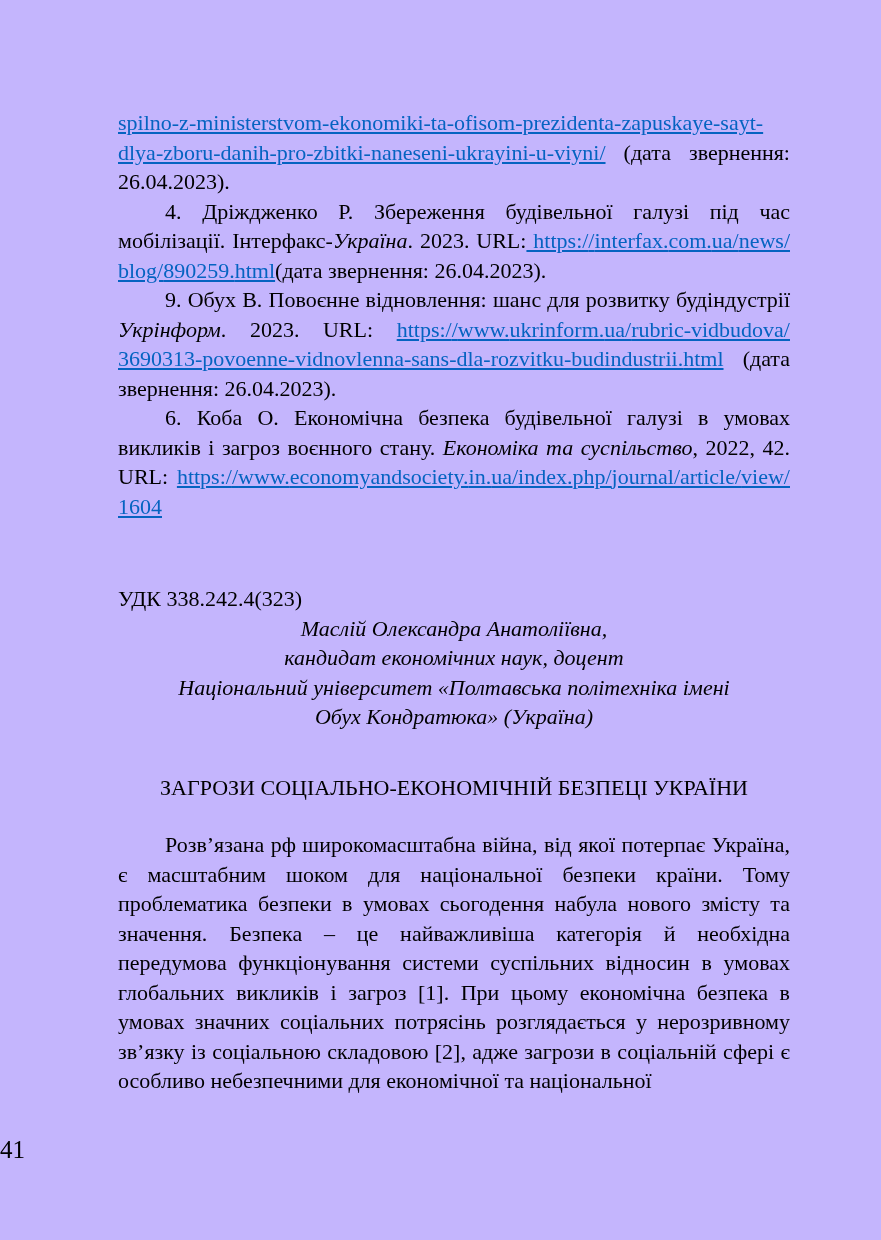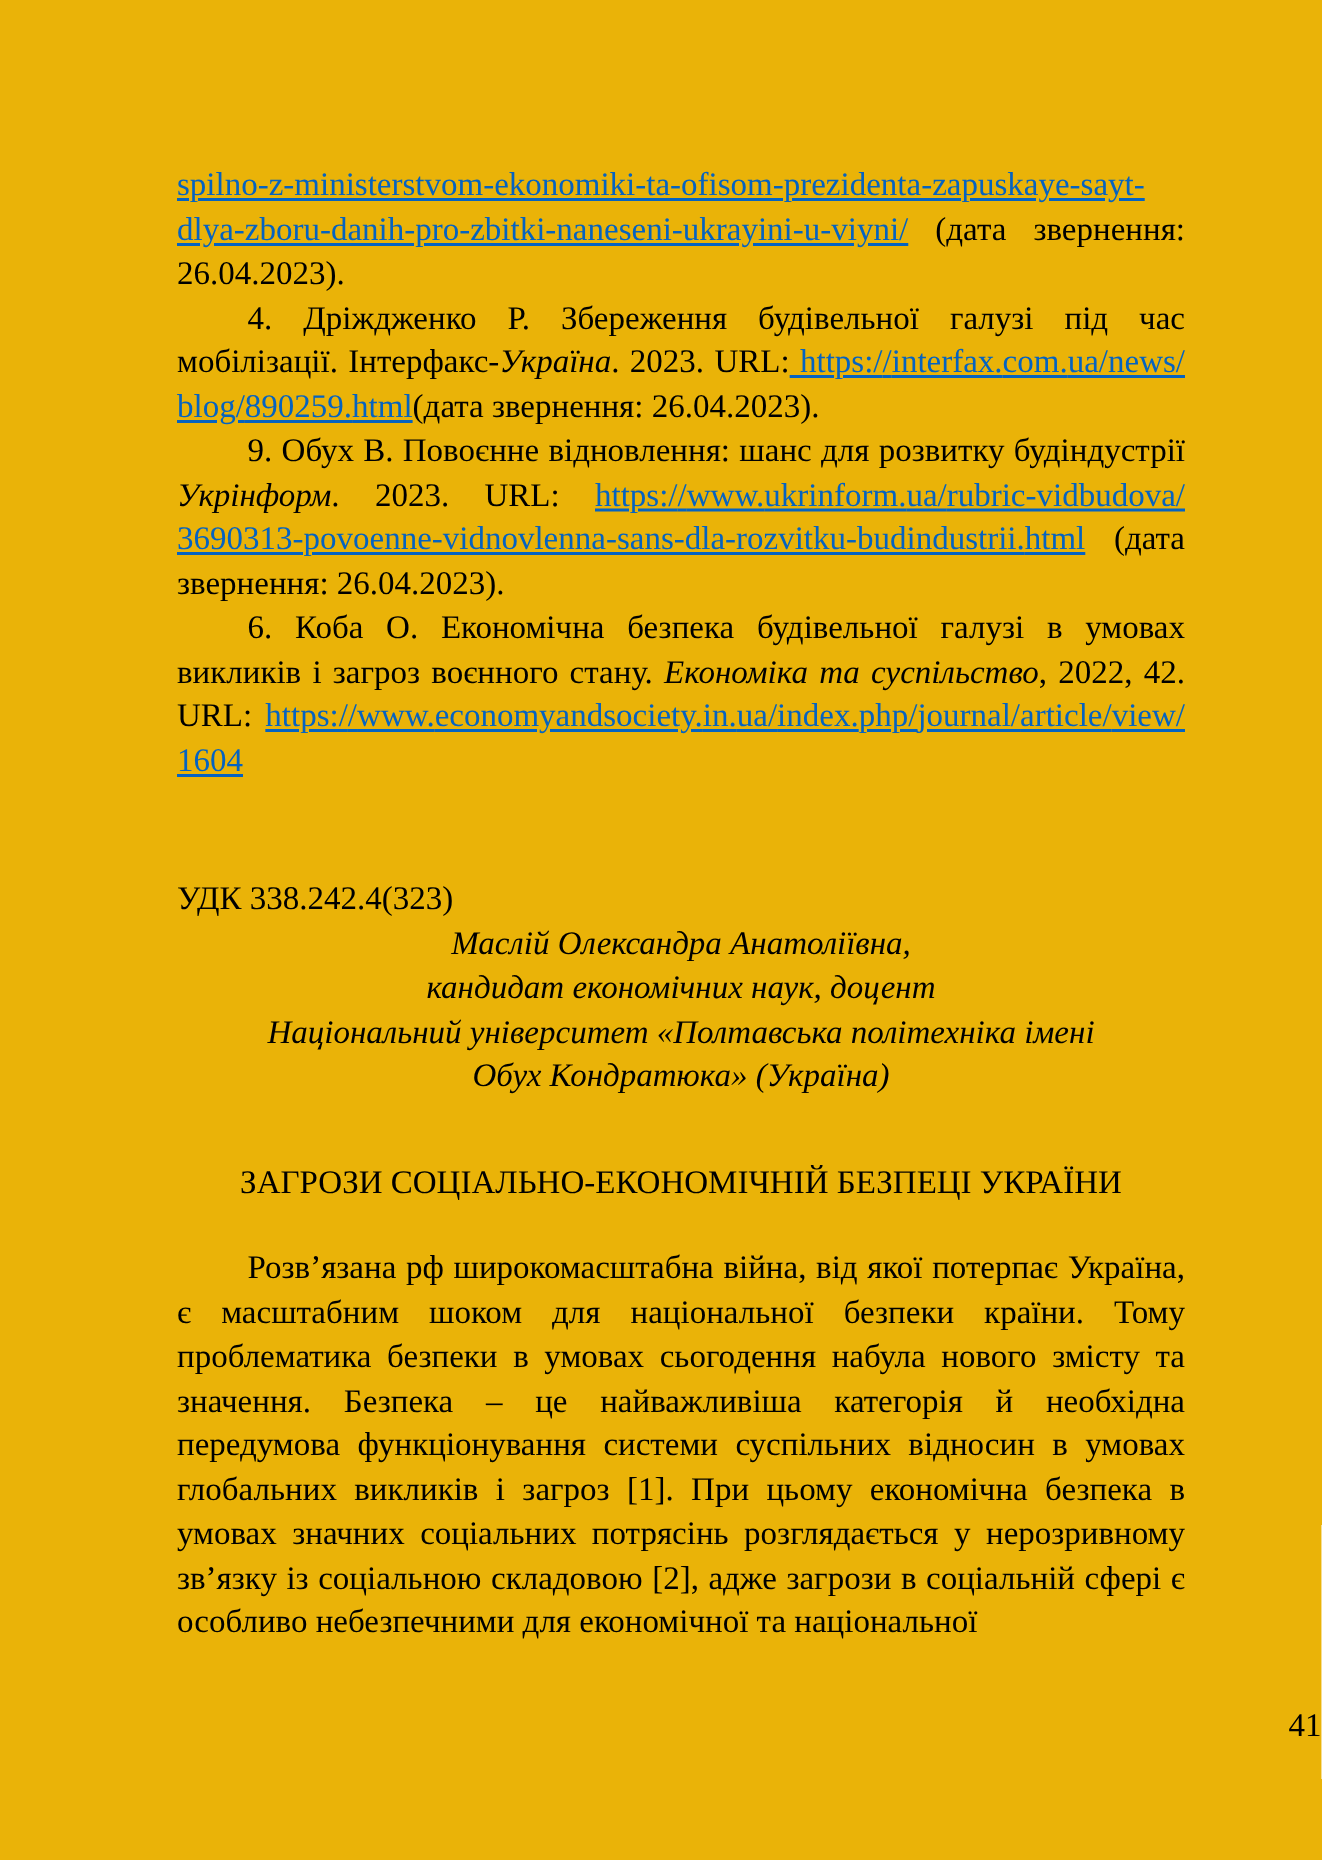--- a/index.html
+++ b/index.html
@@ -1,21 +1,21 @@
 <!DOCTYPE html>
 <html style="--link-color: #0563C1;"><head>
 <meta charset="utf-8">
 <style>
   * { margin: 0; padding: 0; box-sizing: border-box; }
   html, body { background: #ffffff; }
   .page {
     width: 881px;
     height: 1240px;
     margin: 0 auto;
-    background: #eab308;
+    background: #c4b5fd;
     color: #000000;
     font-family: "Liberation Serif", serif;
     position: relative;
     overflow: hidden;
   }
   .content {
     padding: 108px 91px 0 118px; 
   }
   .content p, .content h1, .content div.line {
     font-size: 22px;
@@ -48,22 +48,22 @@
     font-size: 22px;
     font-weight: normal;
     white-space: nowrap;
   }
   .body-par { margin-top: 28px; }
   .pagenum {
     position: absolute;
     left: 0;
     right: 0;
     top: 1137px;
-    text-align: right;
-    font-size: 22px;
+    text-align: left;
+    font-size: 25px;
     line-height: 26px;
   }
 </style>
 </head>
 <body>
 
 <div class="page">
   <div class="content">
 
     <section>

